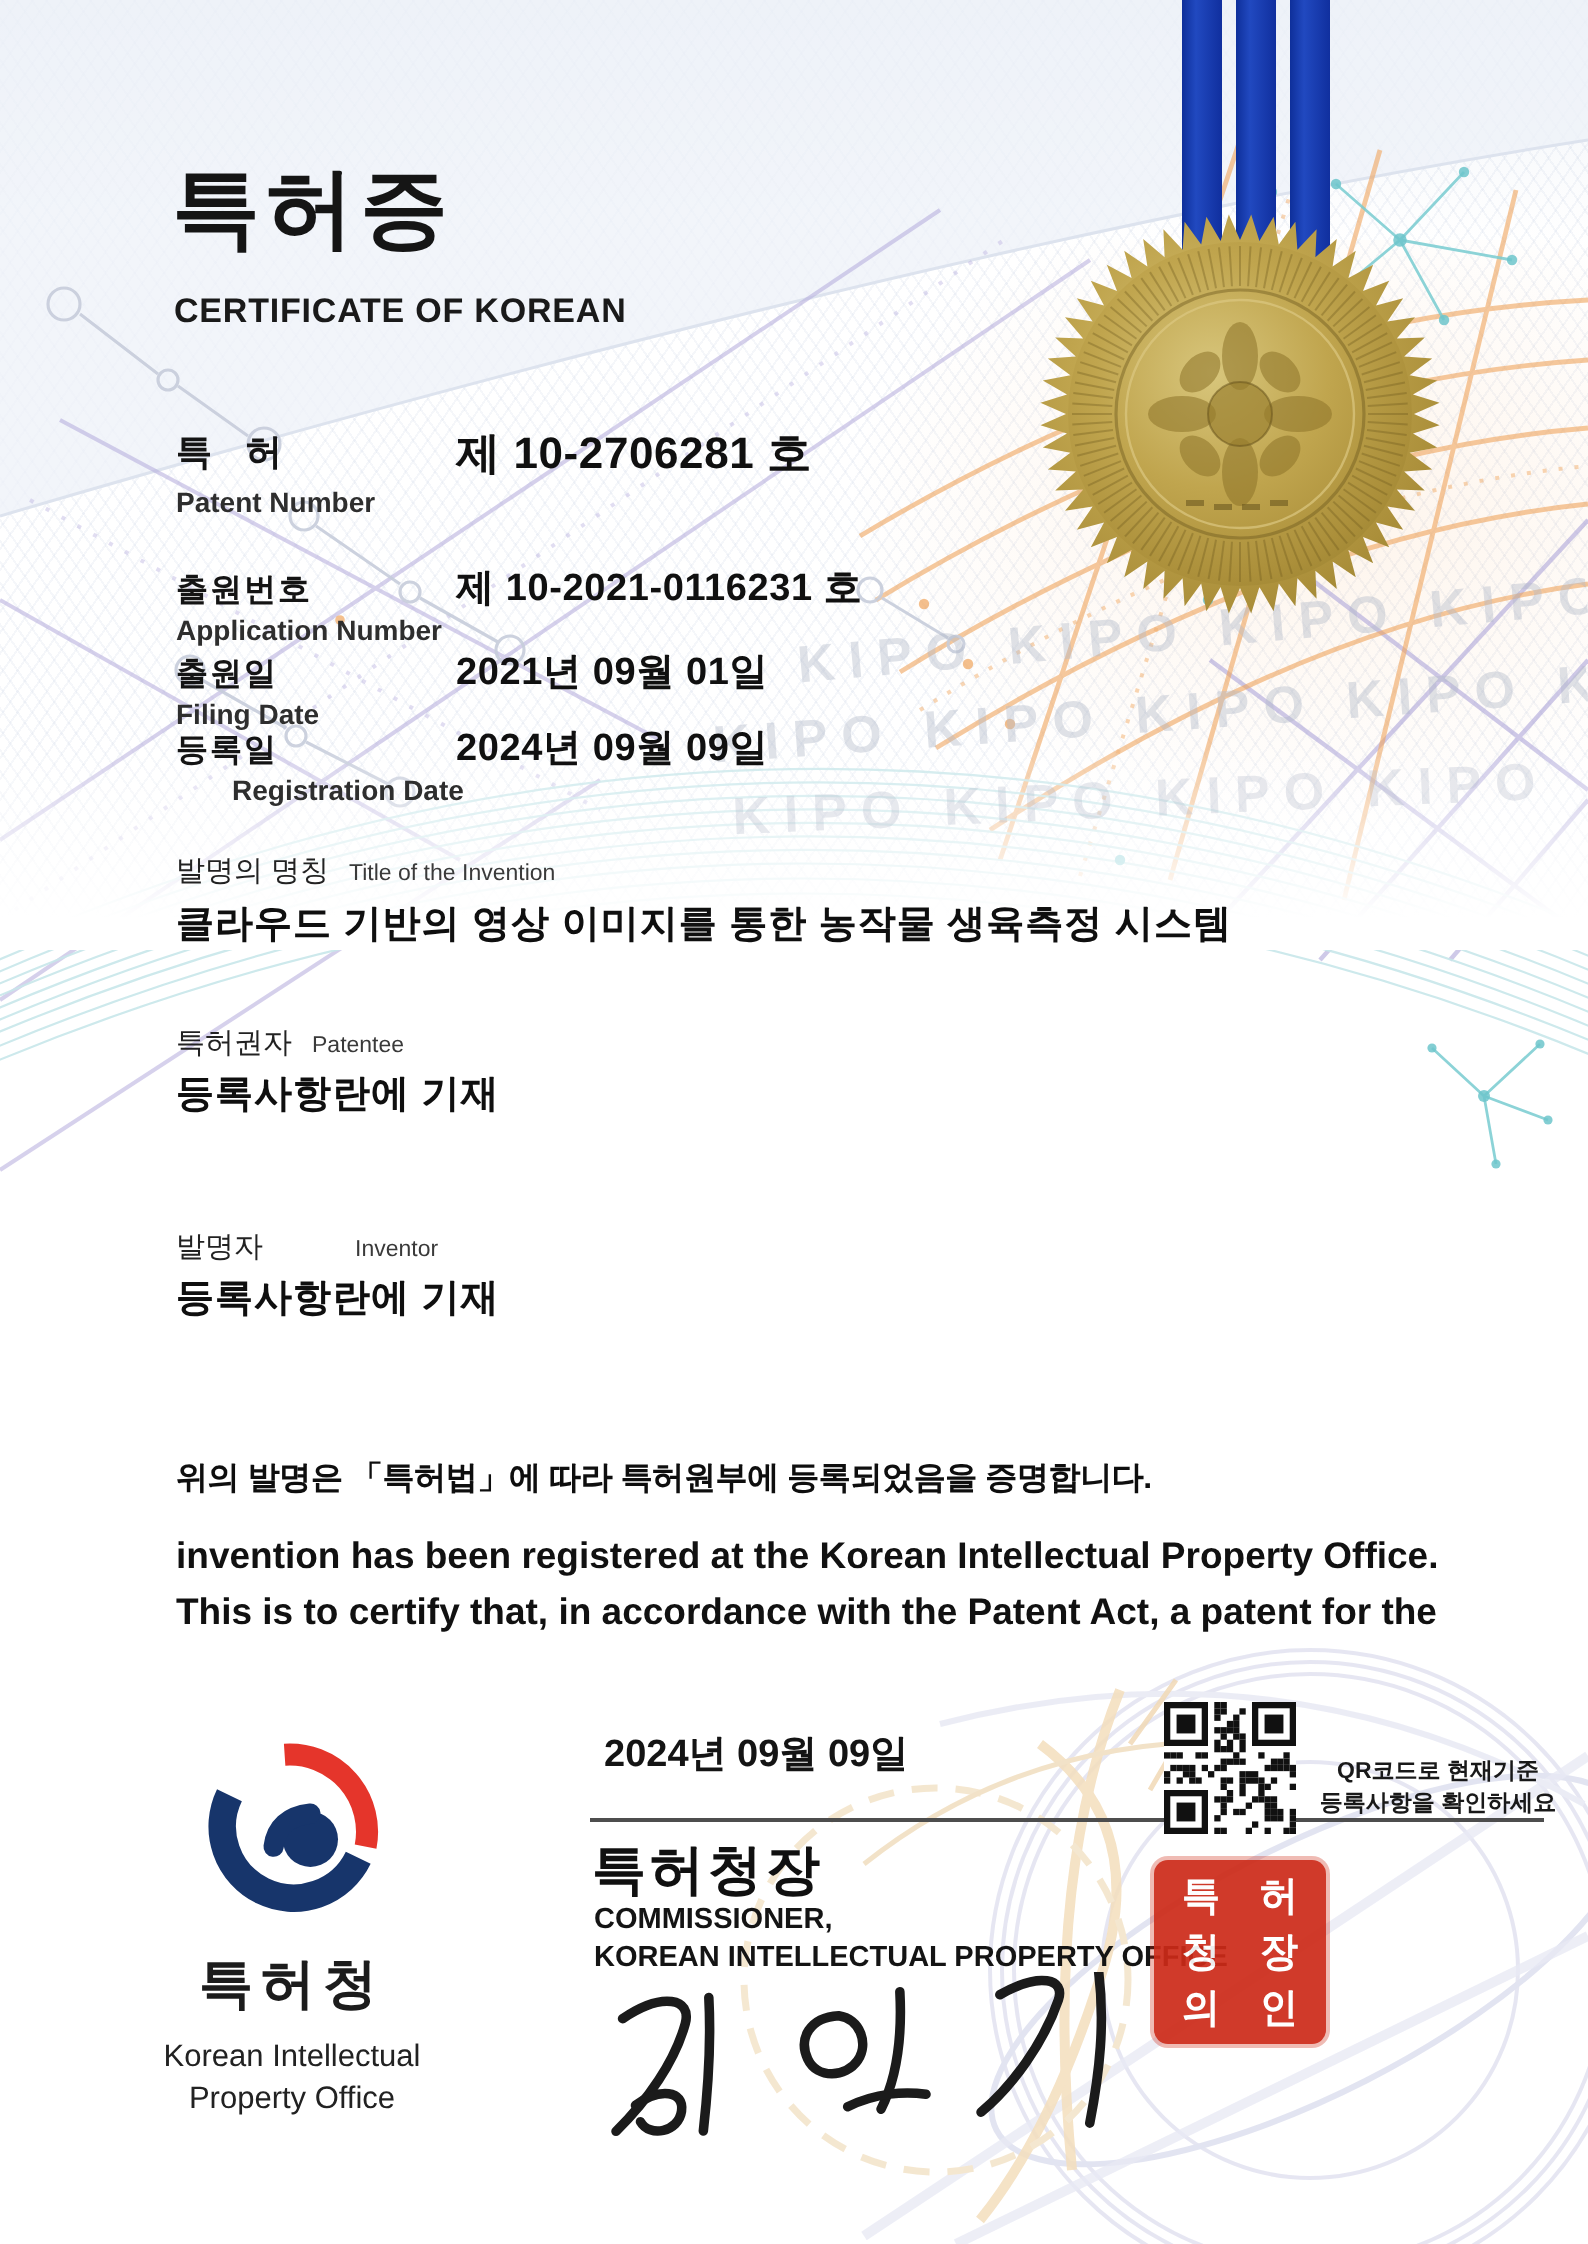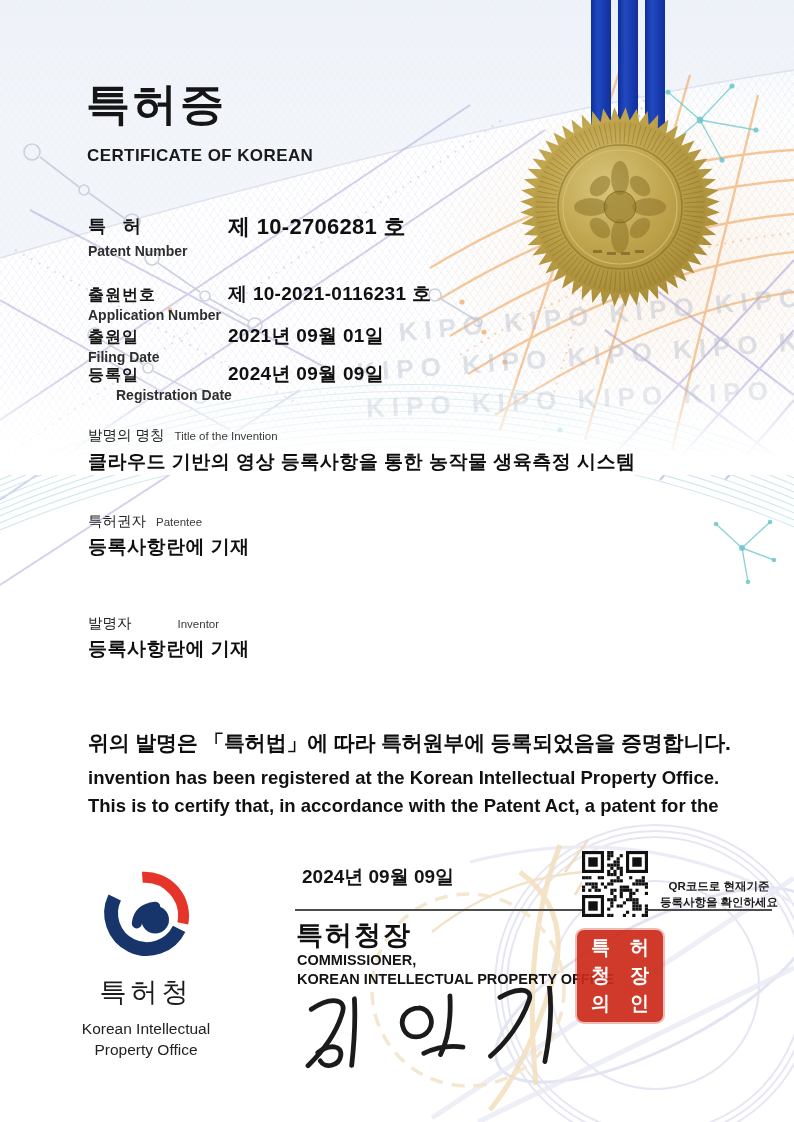--- a/index.html
+++ b/index.html
@@ -25,28 +25,28 @@
   .title-en{font-size:17px;font-weight:700;letter-spacing:.4px;color:#1a1a1a;}
   .lab-ko{font-size:16px;font-weight:700;color:#141414;letter-spacing:1px;}
   .lab-ko.big{font-size:18px;letter-spacing:6px;}
   .lab-en{font-size:14px;font-weight:700;color:#2e2e2e;margin-top:2px;text-align:right;}
   .val{font-size:19px;font-weight:700;color:#101010;letter-spacing:.3px;}
   .val.big{font-size:22px;}
   .sec-ko{font-size:14.5px;font-weight:500;color:#222;}
   .sec-en{font-size:11.5px;font-weight:500;color:#3a3a3a;margin-left:10px;}
   .sec-line{display:flex;align-items:baseline;}
   .sec-val{font-size:19px;font-weight:700;color:#0f0f0f;letter-spacing:.5px;}
-  .cert-ko{font-size:21px;font-weight:700;color:#0e0e0e;letter-spacing:-.2px;}
+  .cert-ko{font-size:16px;font-weight:700;color:#0e0e0e;letter-spacing:-.2px;}
   .cert-en{font-size:18.5px;font-weight:700;color:#111;line-height:28px;}
   .issue-date{font-size:19px;font-weight:600;color:#141414;}
   .divider{height:1.5px;background:#4d4d4d;}
   .comm-ko{font-size:27px;font-weight:800;letter-spacing:2px;color:#101010;}
   .comm-en{font-size:14.5px;font-weight:700;color:#141414;line-height:19px;}
   .qr-caption{font-size:11.5px;font-weight:700;color:#191919;line-height:16px;text-align:center;}
-  .org-ko{font-size:27px;font-weight:400;letter-spacing:4px;color:#1c1c1c;text-align:center;}
+  .org-ko{font-size:27px;font-weight:700;letter-spacing:4px;color:#1c1c1c;text-align:center;}
   .org-en{font-size:15.5px;font-weight:500;color:#222;line-height:21px;text-align:center;}
 
   .stamp{left:577px;top:930px;width:86px;height:92px;background:#cd2a18;border-radius:7px;
      box-shadow:0 0 0 2px rgba(205,42,24,.35);display:grid;grid-template-columns:1fr 1fr;
      align-items:center;justify-items:center;padding:4px;box-sizing:border-box;opacity:.92;}
   .stamp span{color:#fff;font-weight:700;font-size:19px;transform:scaleY(1.05);}
 </style>
 </head>
 <body>
 
@@ -346,21 +346,21 @@
   <div class="abs val" style="left:228px;top:323px;">2021년 09월 01일</div>
 
   <div class="abs lab-ko" style="left:88px;top:365px;">등록일</div>
   <div class="abs lab-en" style="left:88px;top:385px;margin-left:28px;">Registration Date</div>
   <div class="abs val" style="left:228px;top:361px;">2024년 09월 09일</div>
 
   <div class="abs sec-line" style="left:88px;top:426px;">
     <span class="sec-ko">발명의 명칭</span>
     <span class="sec-en">Title of the Invention</span>
   </div>
-  <div class="abs sec-val" style="left:88px;top:449px;">클라우드 기반의 영상 등록사항을 통한 농작물 생육측정 시스템</div>
+  <div class="abs sec-val" style="left:88px;top:449px;">클라우드 기반의 영상 이미지를 통한 농작물 생육측정 시스템</div>
 
   <div class="abs sec-line" style="left:88px;top:512px;">
     <span class="sec-ko">특허권자</span>
     <span class="sec-en">Patentee</span>
   </div>
   <div class="abs sec-val" style="left:88px;top:534px;">등록사항란에 기재</div>
 
   <div class="abs sec-line" style="left:88px;top:614px;gap:36px;">
     <span class="sec-ko">발명자</span>
     <span class="sec-en">Inventor</span>

